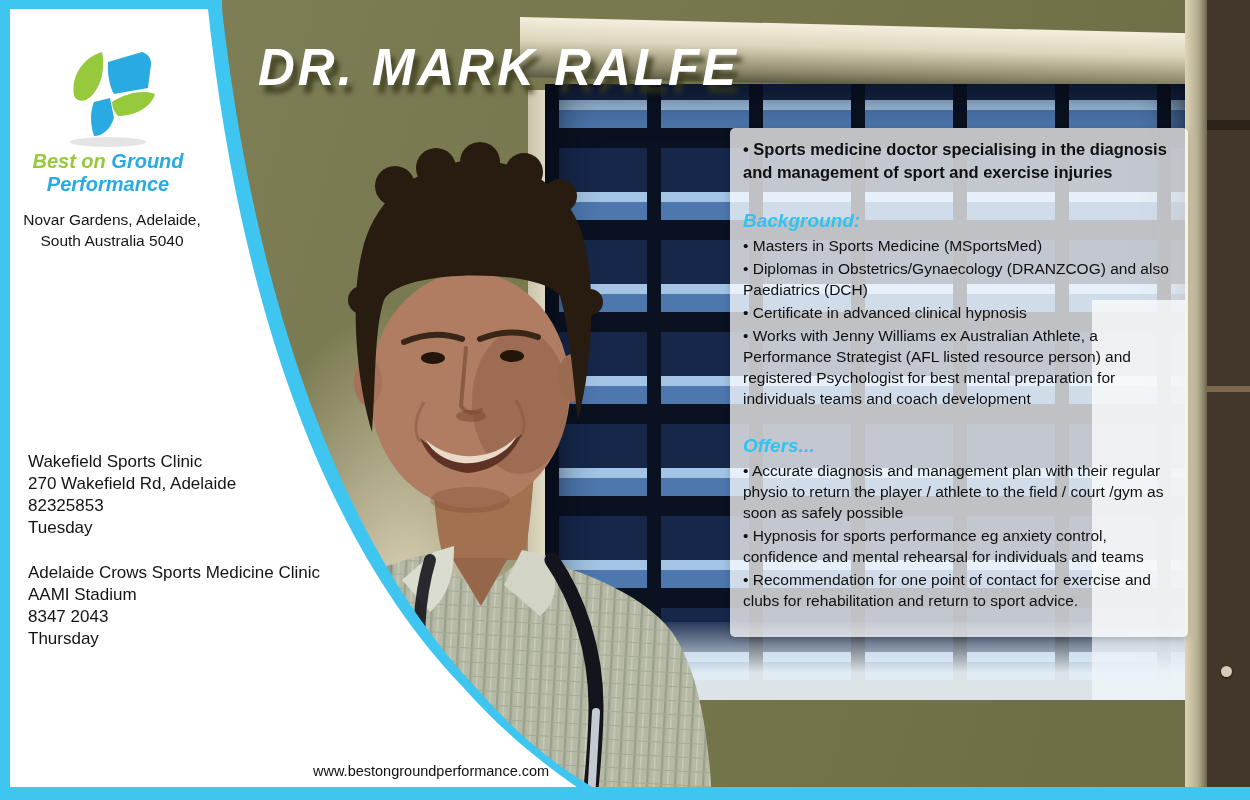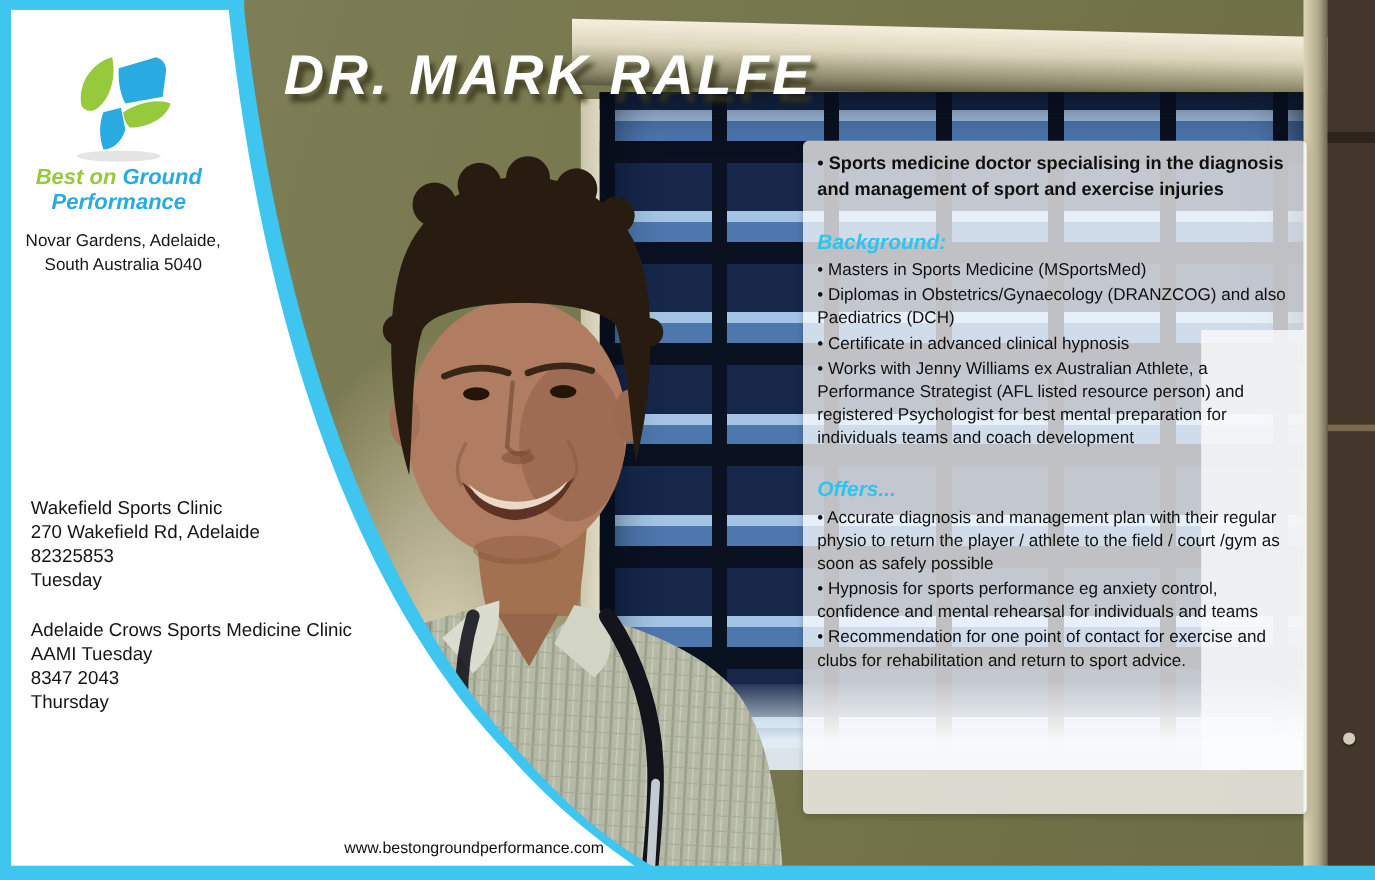--- a/index.html
+++ b/index.html
@@ -49,21 +49,21 @@
     font-size:15.5px;line-height:21px;color:#161616;margin-top:19px;}
   .clinics{position:absolute;left:28px;top:451px;z-index:11;font-size:17px;line-height:22px;color:#141414;}
   .clinic{margin-bottom:23px;}
   .clinic span{display:block;}
   .site-url{position:absolute;left:313px;top:763px;z-index:11;font-size:14.5px;color:#101010;}
   
   .headline{position:absolute;left:258px;top:38px;z-index:11;margin:0;
     font-size:51px;font-weight:bold;font-style:italic;letter-spacing:3px;color:#ffffff;
     text-shadow:5px 8px 5px rgba(55,55,28,0.8);}
   
-  .info-panel{position:absolute;left:730px;top:128px;width:458px;height:612px;z-index:11;
+  .info-panel{position:absolute;left:730px;top:128px;width:458px;height:509px;z-index:11;
     box-sizing:border-box;padding:10px 13px;border-radius:5px;
     background:rgba(255,255,255,0.74);box-shadow:0 2px 7px rgba(0,0,0,0.18);
     color:#101010;font-size:15.5px;line-height:21px;}
   .info-intro{margin:0;font-size:16.5px;line-height:23px;font-weight:bold;}
   .panel-heading{margin:26px 0 3px;font-size:19px;line-height:22px;font-weight:bold;font-style:italic;color:#2ec4f0;}
   .info-panel p.item{margin:0 0 2px;}
 </style>
 </head>
 <body>
 
@@ -168,21 +168,21 @@
 
   <div class="clinics">
     <div class="clinic">
       <span>Wakefield Sports Clinic</span>
       <span>270 Wakefield Rd, Adelaide</span>
       <span>82325853</span>
       <span>Tuesday</span>
     </div>
     <div class="clinic">
       <span>Adelaide Crows Sports Medicine Clinic</span>
-      <span>AAMI Tuesday</span>
+      <span>AAMI Stadium</span>
       <span>8347 2043</span>
       <span>Thursday</span>
     </div>
   </div>
 
   <div class="site-url">www.bestongroundperformance.com</div>
 
   <div class="info-panel">
     <p class="info-intro">• Sports medicine doctor specialising in the diagnosis and management of sport and exercise injuries</p>
 

